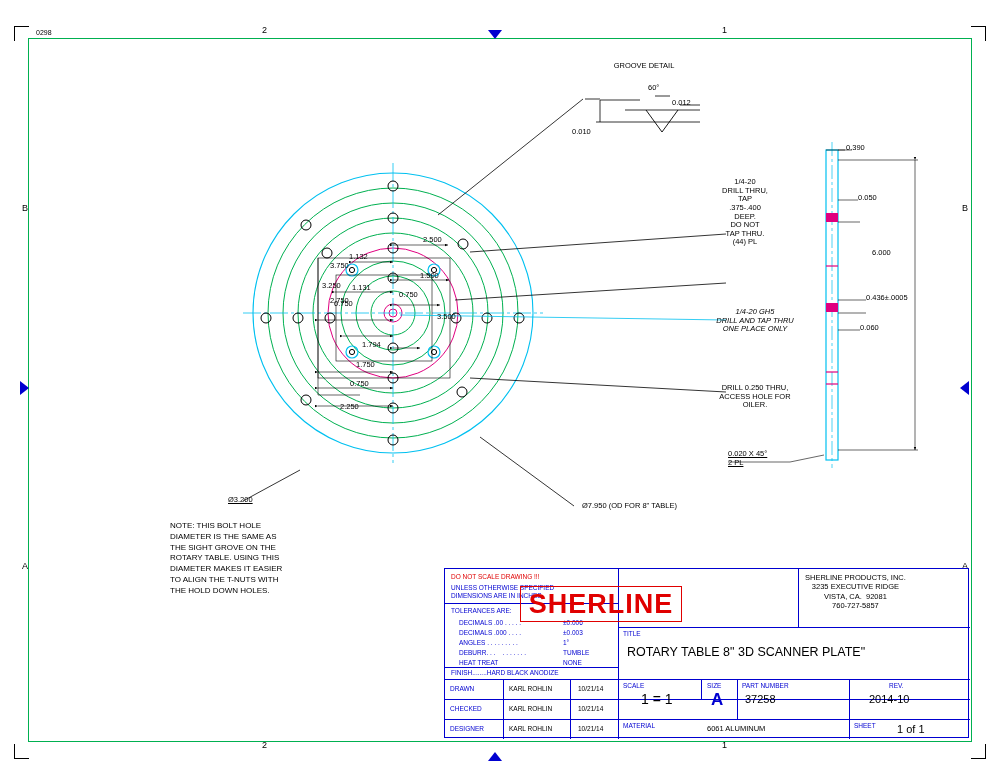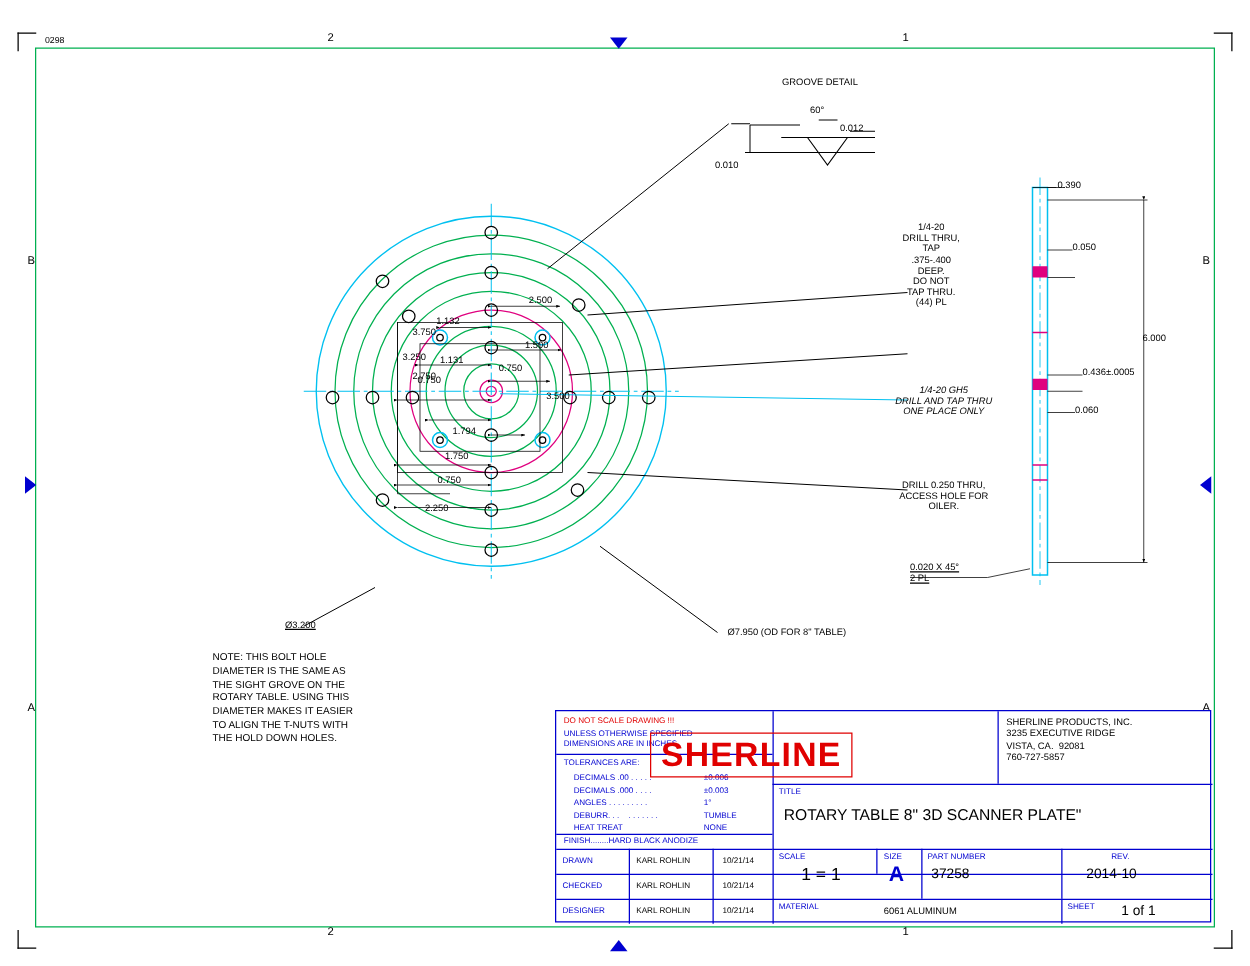--- a/index.html
+++ b/index.html
@@ -26,21 +26,21 @@
   .dimtxt{position:absolute;font-size:7.5px;line-height:1.15;color:#000;white-space:pre;}
   .dimtxt.c{text-align:center;}
   .note{position:absolute;font-size:8px;line-height:1.35;color:#000;white-space:pre;}
 
   
   #titleblock{position:absolute;left:444px;top:568px;width:525px;height:170px;
               border:1.2px solid #0000d0;box-sizing:border-box;}
   #titleblock div{box-sizing:border-box;}
   .tb-line{position:absolute;background:#0000d0;}
   .tb-txt{position:absolute;font-size:6.5px;color:#0000d0;white-space:pre;line-height:1.25;}
-  .tb-txt.black{color:#000;}
+  .tb-txt.black{color:#000;text-align:center;}
   .sherline{position:absolute;left:520px;top:586px;width:160px;height:34px;
             border:1.6px solid #e00000;display:flex;align-items:center;justify-content:center;}
   .sherline span{color:#e00000;font-weight:bold;font-size:27px;letter-spacing:1px;
                  font-family:"Liberation Sans", sans-serif;}
 
   svg{position:absolute;left:0;top:0;overflow:visible;}
 </style>
 </head>
 <body>
 
@@ -194,21 +194,21 @@
       <line x1="585" y1="99" x2="600" y2="99"></line>
       <line x1="726" y1="234" x2="470" y2="252"></line>
       <line x1="726" y1="283" x2="455" y2="300"></line>
       <line x1="726" y1="320" x2="400" y2="315" stroke="#00c0f0"></line>
       <line x1="726" y1="392" x2="470" y2="378"></line>
       <line x1="574" y1="506" x2="480" y2="437"></line>
       <line x1="243" y1="501" x2="300" y2="470"></line>
     </g>
   </svg>
 
-  <div class="dimtxt c" style="left:596px;top:62px;width:120px;">GROOVE DETAIL</div>
+  <div class="dimtxt c" style="left:584px;top:62px;width:120px;">GROOVE DETAIL</div>
   <div class="dimtxt" style="left:648px;top:84px;">60°</div>
   <div class="dimtxt" style="left:672px;top:99px;">0.012</div>
   <div class="dimtxt" style="left:572px;top:128px;">0.010</div>
 
   <div class="dimtxt" style="left:423px;top:236px;">2.500</div>
   <div class="dimtxt" style="left:349px;top:253px;">1.132</div>
   <div class="dimtxt" style="left:352px;top:284px;">1.131</div>
   <div class="dimtxt" style="left:420px;top:272px;">1.500</div>
   <div class="dimtxt" style="left:330px;top:262px;">3.750</div>
   <div class="dimtxt" style="left:322px;top:282px;text-align:right;">3.250</div>
@@ -242,21 +242,21 @@
 (44) PL</div>
   <div class="dimtxt c" style="left:700px;top:308px;width:110px;font-style:italic;">1/4-20 GH5
 DRILL AND TAP THRU
 ONE PLACE ONLY</div>
   <div class="dimtxt c" style="left:700px;top:384px;width:110px;">DRILL 0.250 THRU,
 ACCESS HOLE FOR
 OILER.</div>
 
   <div class="dimtxt" style="left:846px;top:144px;">0.390</div>
   <div class="dimtxt" style="left:858px;top:194px;">0.050</div>
-  <div class="dimtxt" style="left:914px;top:249px;margin-top:18px;">6.000</div>
+  <div class="dimtxt" style="left:872px;top:249px;">6.000</div>
   <div class="dimtxt" style="left:866px;top:294px;">0.436±.0005</div>
   <div class="dimtxt" style="left:860px;top:324px;">0.060</div>
   <div class="dimtxt" style="left:728px;top:450px;text-decoration:underline;">0.020 X 45°
 2 PL</div>
 
   <div id="titleblock">
 
     <div class="tb-line" style="left:173px;top:0;width:1.2px;height:170px;"></div>
 
     <div class="tb-line" style="left:0;top:34px;width:173px;height:1px;"></div>

